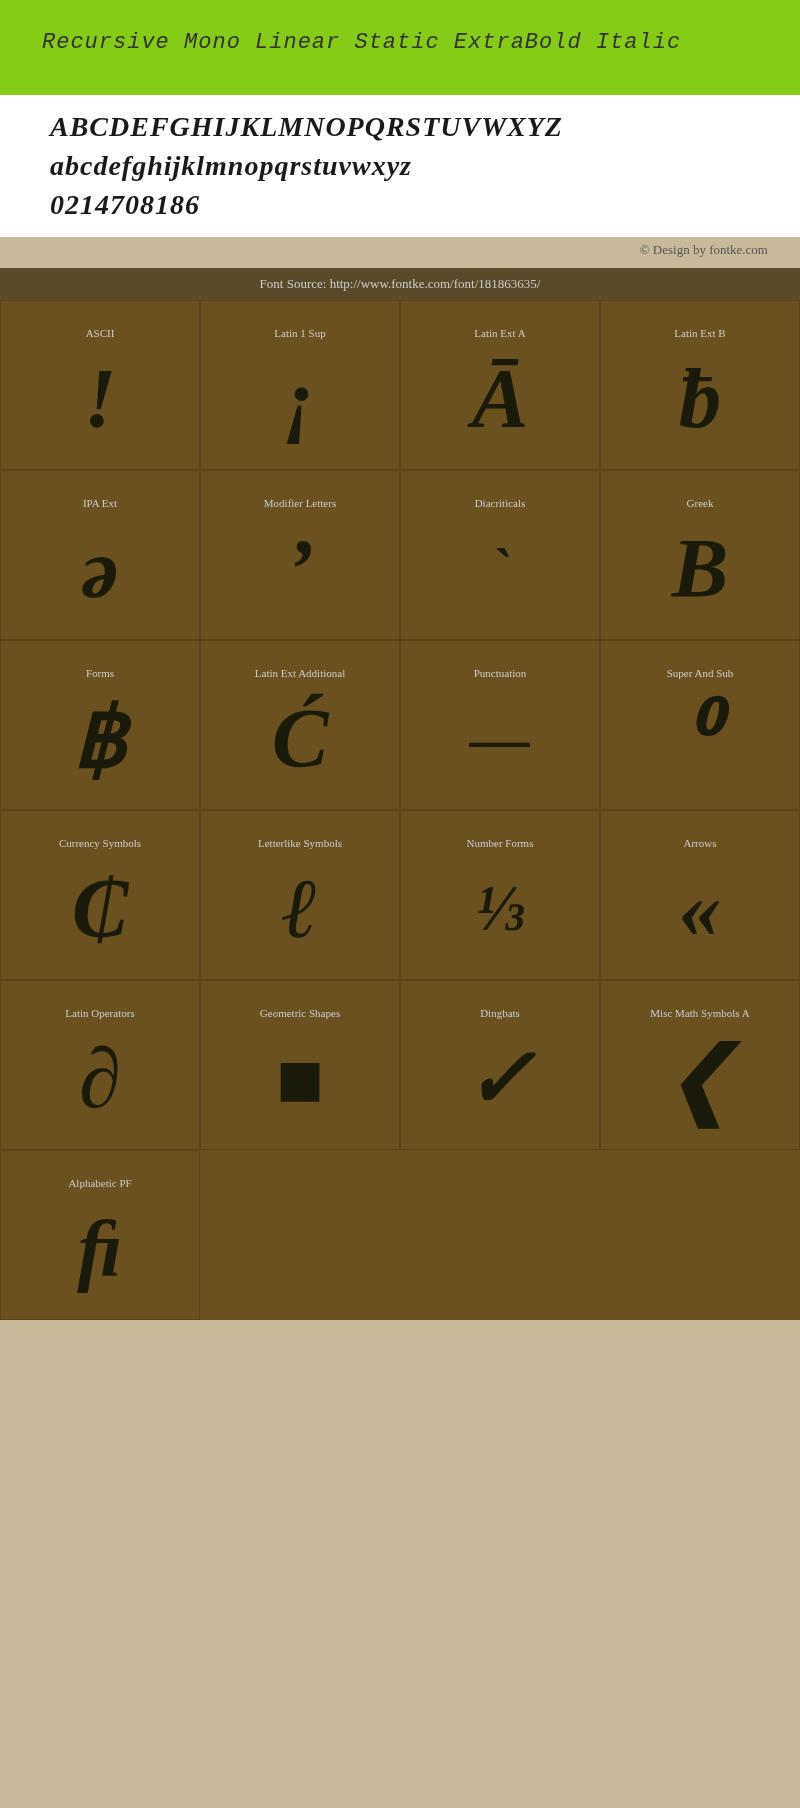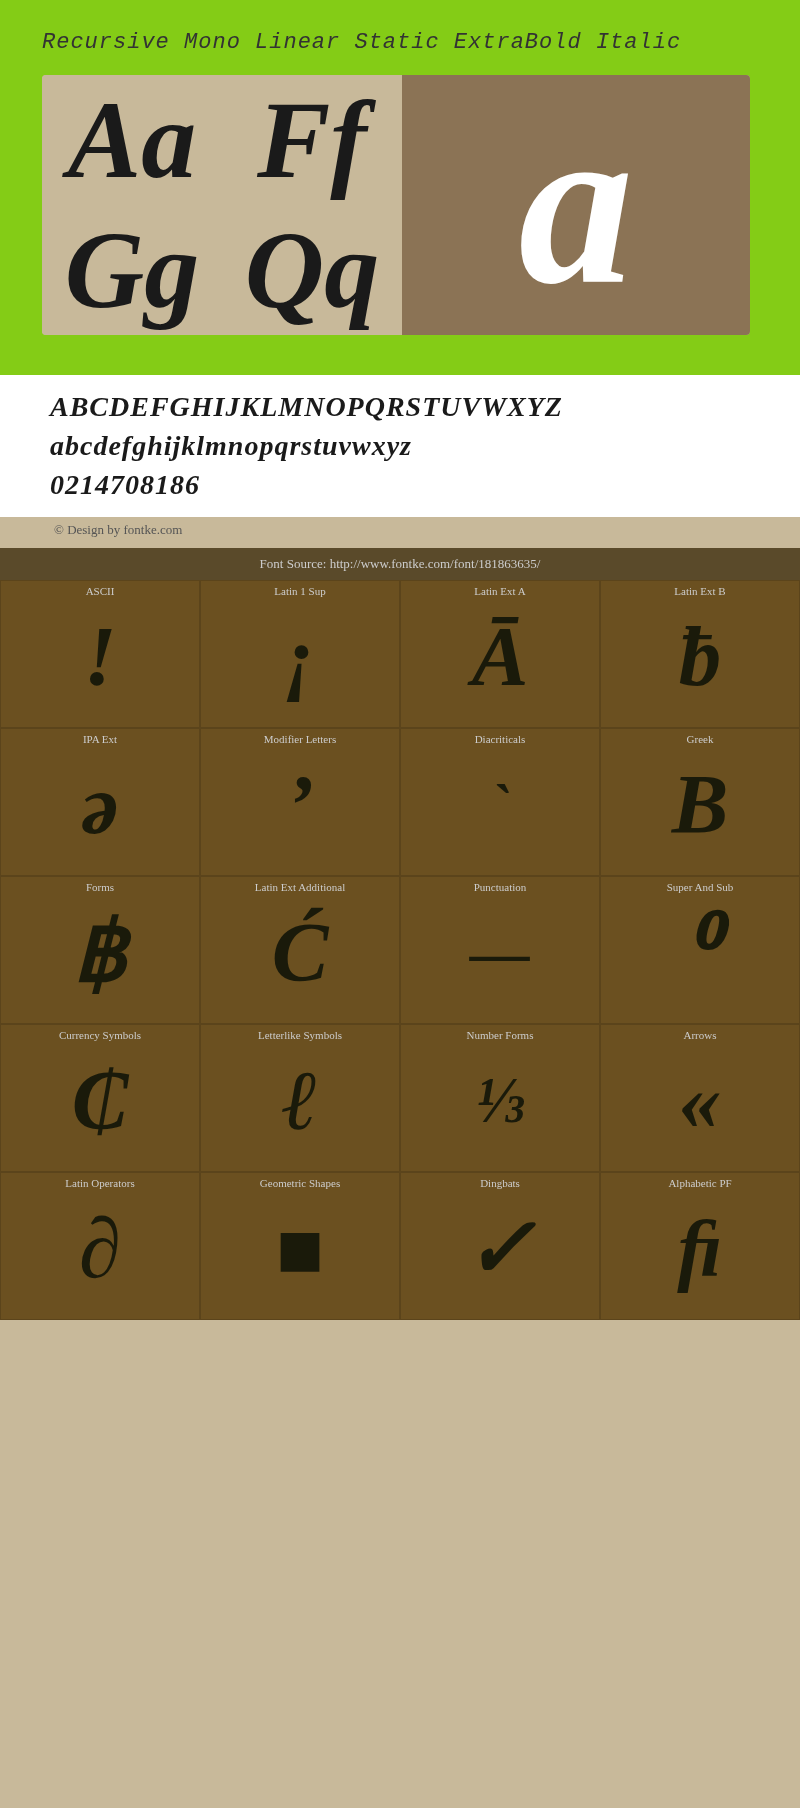--- a/index.html
+++ b/index.html
@@ -70,23 +70,24 @@
     .alphabet-text {
       font-size: 28px;
       font-weight: 900;
       font-style: italic;
       color: #1a1a1a;
       line-height: 1.4;
       letter-spacing: 1px;
     }
 
     .copyright {
+      text-align: right;
       font-size: 13px;
       color: #555;
-      padding: 5px 54px 10px;
+      padding: 5px 32px 10px;
       background: #c8b99a;
     }
 
     .font-source {
       background: #5a4a2a;
       color: #ccc;
       text-align: center;
       font-size: 13px;
       padding: 8px;
     }
@@ -94,21 +95,21 @@
     .glyphs-grid {
       background: #6b5020;
       display: grid;
       grid-template-columns: repeat(4, 1fr);
     }
 
     .glyph-cell {
       display: flex;
       flex-direction: column;
       align-items: center;
-      padding: 4px 5px 15px;
+      padding: 26px 5px 15px;
       border: 1px solid rgba(0,0,0,0.15);
     }
 
     .glyph-label {
       font-size: 11px;
       color: #ccc;
       margin-bottom: 5px;
       text-align: center;
     }
 
@@ -123,42 +124,20 @@
       justify-content: center;
       height: 110px;
     }
   </style>
 </head>
 <body>
 
 <div class="top-section">
   <div class="font-title">Recursive Mono Linear Static ExtraBold Italic</div>
 
-  <div class="big-letters">
-
-    <div class="big-letter-cell light">
-      <span class="big-letter">Aa</span>
-    </div>
-
-    <div class="big-letter-cell light">
-      <span class="big-letter">Ff</span>
-    </div>
-
-    <div class="big-letter-span" style="grid-row: 1/3; grid-column: 3;">
-      <span class="big-letter white-letter" style="font-size: 230px;">a</span>
-    </div>
-
-    <div class="big-letter-cell light">
-      <span class="big-letter">Gg</span>
-    </div>
-
-    <div class="big-letter-cell light">
-      <span class="big-letter">Qq</span>
-    </div>
-  </div>
 
 </div>
 
 <div class="alphabet-section">
   <div class="alphabet-text">ABCDEFGHIJKLMNOPQRSTUVWXYZ</div>
   <div class="alphabet-text">abcdefghijklmnopqrstuvwxyz</div>
   <div class="alphabet-text">0214708186</div>
 </div>
 
 <div class="copyright">© Design by fontke.com</div>
@@ -236,16 +215,20 @@
     </div>
     <div class="glyph-cell">
       <div class="glyph-label">Geometric Shapes</div>
       <div class="glyph-char" style="font-size: 80px;">■</div>
     </div>
     <div class="glyph-cell">
       <div class="glyph-label">Dingbats</div>
       <div class="glyph-char">✓</div>
     </div>
     <div class="glyph-cell">
+      <div class="glyph-label">Misc Math Symbols A</div>
+      <div class="glyph-char">❮</div>
+    </div>
+    <div class="glyph-cell">
       <div class="glyph-label">Alphabetic PF</div>
       <div class="glyph-char" style="font-size: 80px;">ﬁ</div>
     </div>
   </div>
 
 </body></html>

